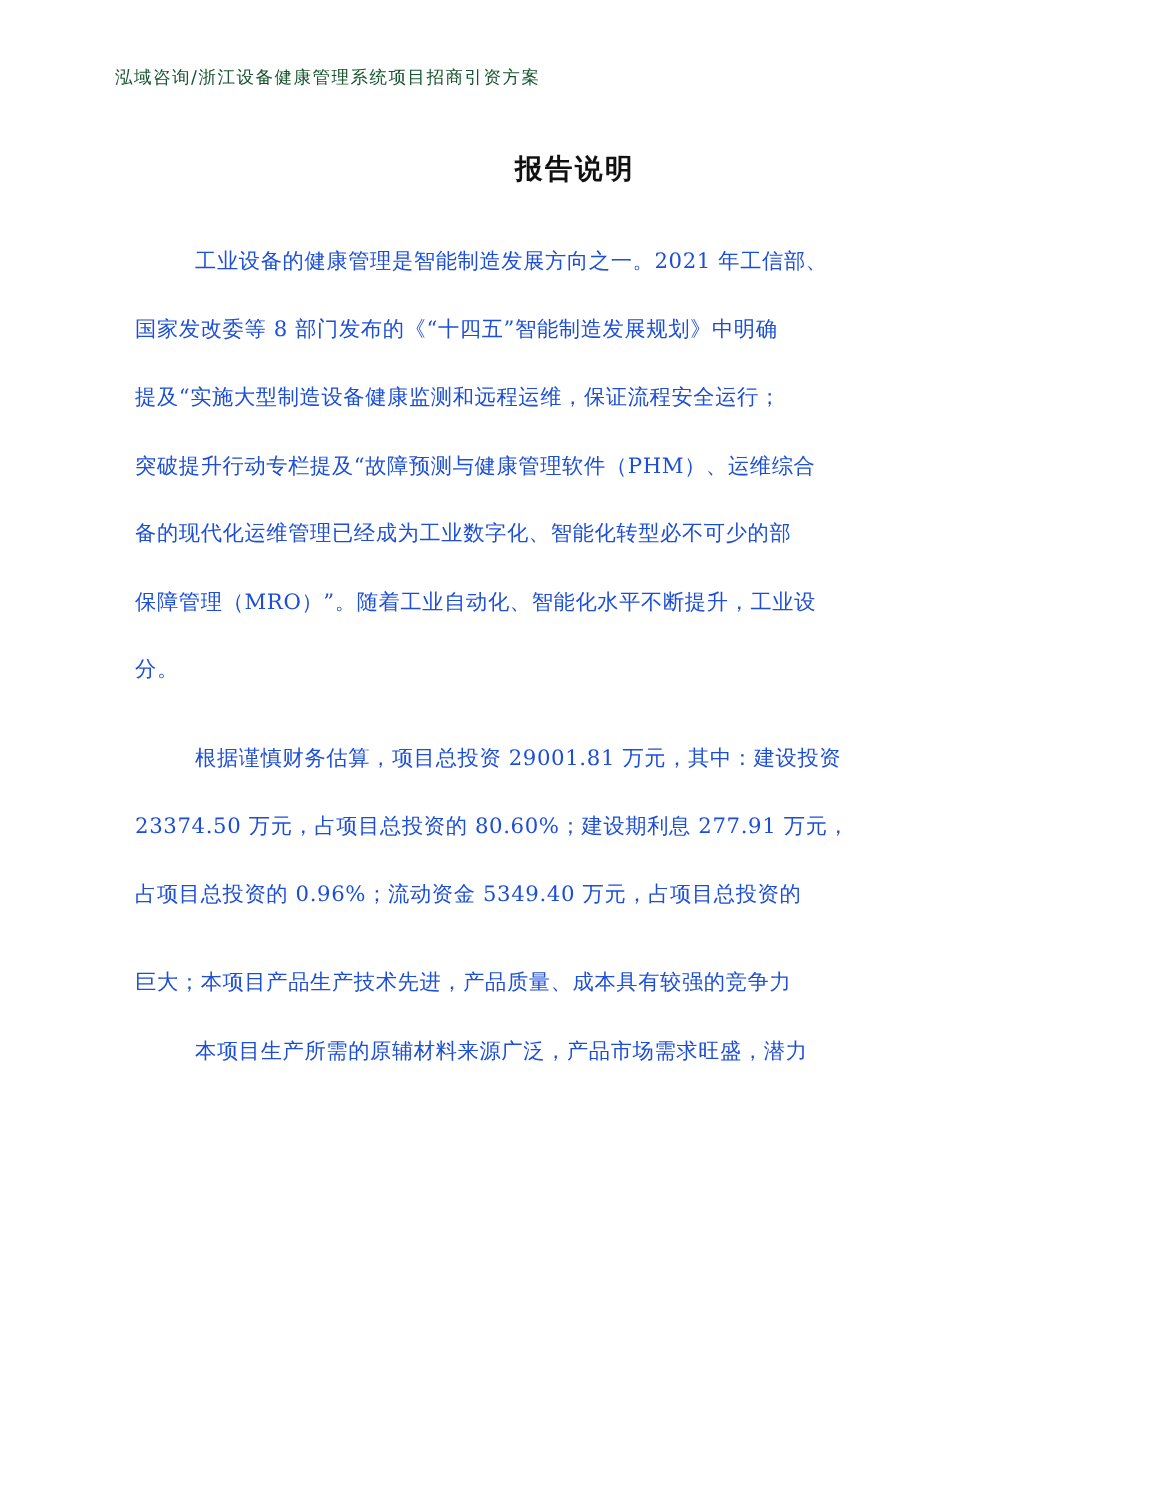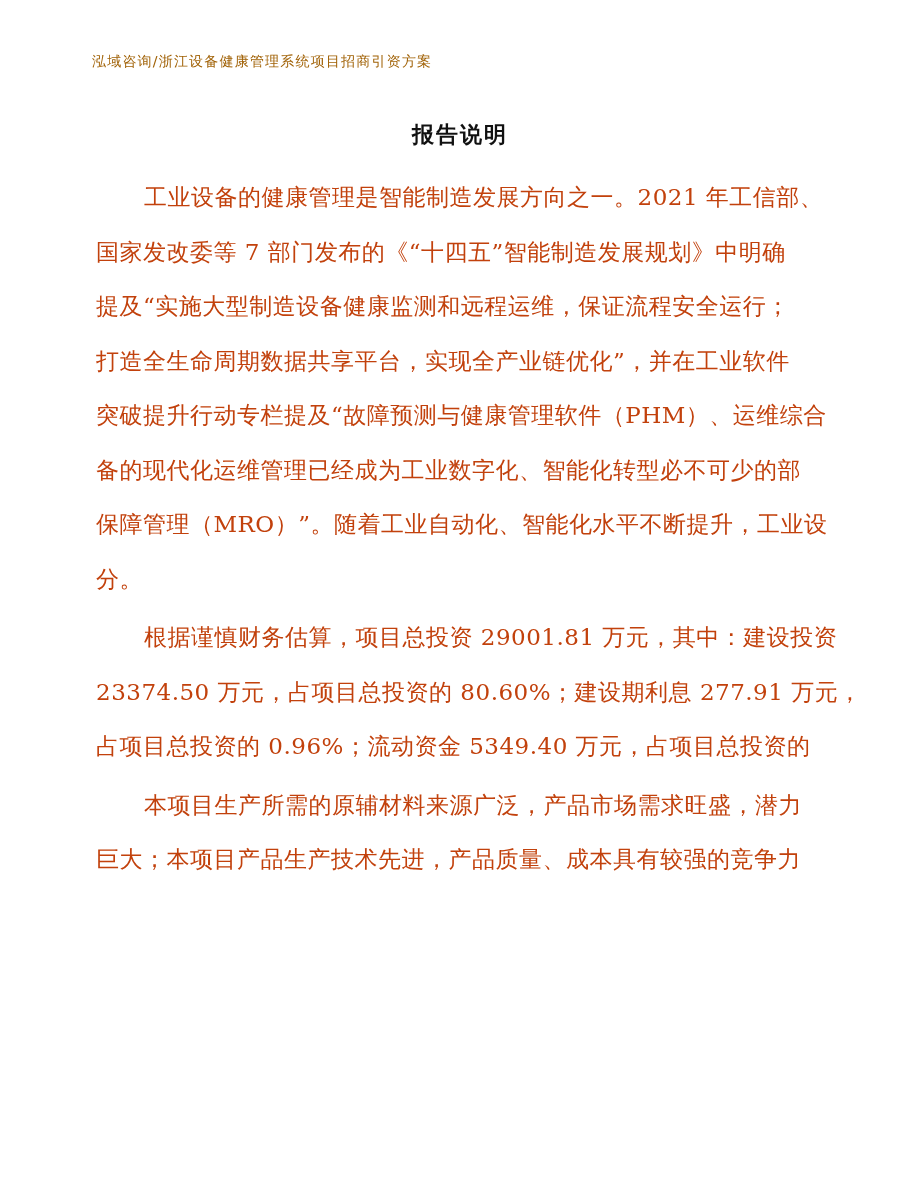--- a/index.html
+++ b/index.html
@@ -22,21 +22,21 @@
     height: 1191px;
     background: #ffffff;
   }
   .running-header {
     position: absolute;
     left: 92px;
     top: 53px;
     font-family: "DejaVu Sans", "Liberation Sans", sans-serif;
     font-size: 14px;
     letter-spacing: 1.2px;
-    color: #a16207;
+    color: #14532d;
     white-space: nowrap;
   }
   .doc-title {
     position: absolute;
     left: 0;
     width: 920px;
     top: 120px;
     text-align: center;
     font-family: Liberation Sans, sans-serif;
     font-weight: bold;
@@ -44,27 +44,27 @@
     letter-spacing: 2px;
     color: #111111;
   }
   .body {
     position: absolute;
     left: 92px;
     top: 166px;
     width: 740px;
   }
   .para {
-    margin: 4px;
-    font-size: 23px;
+    margin: 16px;
+    font-size: 17px;
     line-height: 54.5px;
     text-indent: 48px;
     text-align: justify;
     letter-spacing: 0.5px;
-    color: #c2410c;
+    color: #1d4ed8;
   }
   .para .line {
     display: block;
     white-space: nowrap;
   }
   .para .line.first {
     padding-left: 48px;
   }
   .para {
     text-indent: 0;
@@ -76,35 +76,34 @@
 <div class="page">
 
   <div class="running-header">泓域咨询/浙江设备健康管理系统项目招商引资方案</div>
 
   <div class="doc-title">报告说明</div>
 
   <div class="body">
 
     <p class="para">
       <span class="line first">工业设备的健康管理是智能制造发展方向之一。2021 年工信部、</span>
-      <span class="line">国家发改委等 7 部门发布的《“十四五”智能制造发展规划》中明确</span>
+      <span class="line">国家发改委等 8 部门发布的《“十四五”智能制造发展规划》中明确</span>
       <span class="line">提及“实施大型制造设备健康监测和远程运维，保证流程安全运行；</span>
-      <span class="line">打造全生命周期数据共享平台，实现全产业链优化”，并在工业软件</span>
       <span class="line">突破提升行动专栏提及“故障预测与健康管理软件（PHM）、运维综合</span>
       <span class="line">备的现代化运维管理已经成为工业数字化、智能化转型必不可少的部</span>
       <span class="line">保障管理（MRO）”。随着工业自动化、智能化水平不断提升，工业设</span>
       <span class="line">分。</span>
     </p>
 
     <p class="para">
       <span class="line first">根据谨慎财务估算，项目总投资 29001.81 万元，其中：建设投资</span>
       <span class="line">23374.50 万元，占项目总投资的 80.60%；建设期利息 277.91 万元，</span>
       <span class="line">占项目总投资的 0.96%；流动资金 5349.40 万元，占项目总投资的</span>
     </p>
 
 
     <p class="para">
+      <span class="line">巨大；本项目产品生产技术先进，产品质量、成本具有较强的竞争力</span>
       <span class="line first">本项目生产所需的原辅材料来源广泛，产品市场需求旺盛，潜力</span>
-      <span class="line">巨大；本项目产品生产技术先进，产品质量、成本具有较强的竞争力</span>
     </p>
 
   </div>
 </div>
 
 </body></html>

